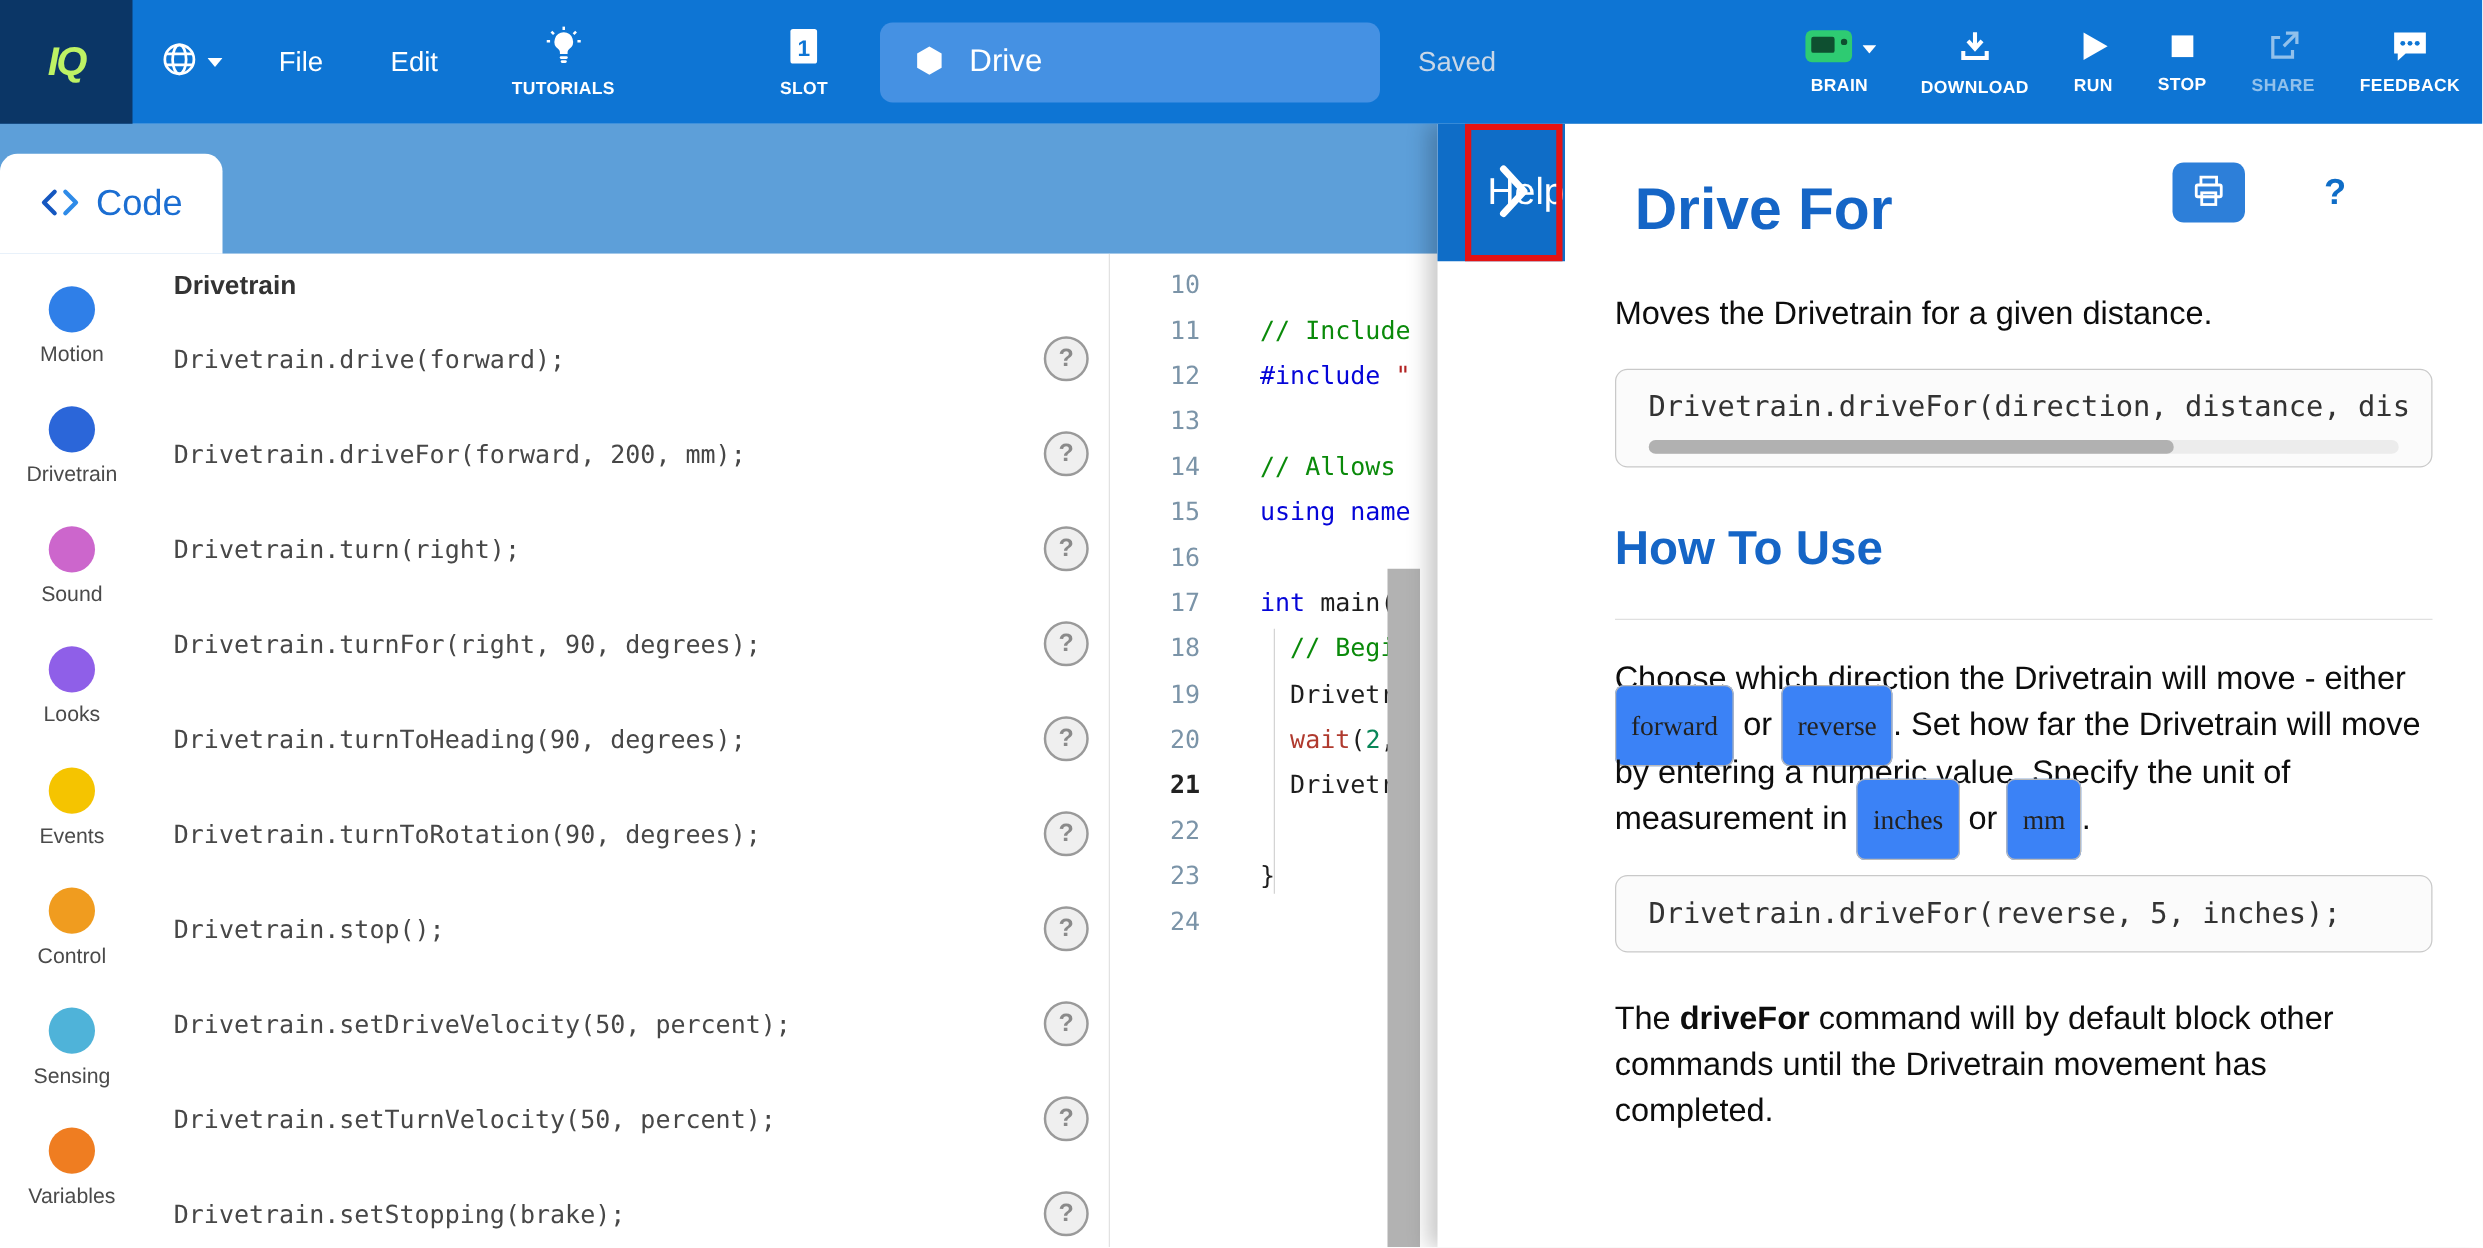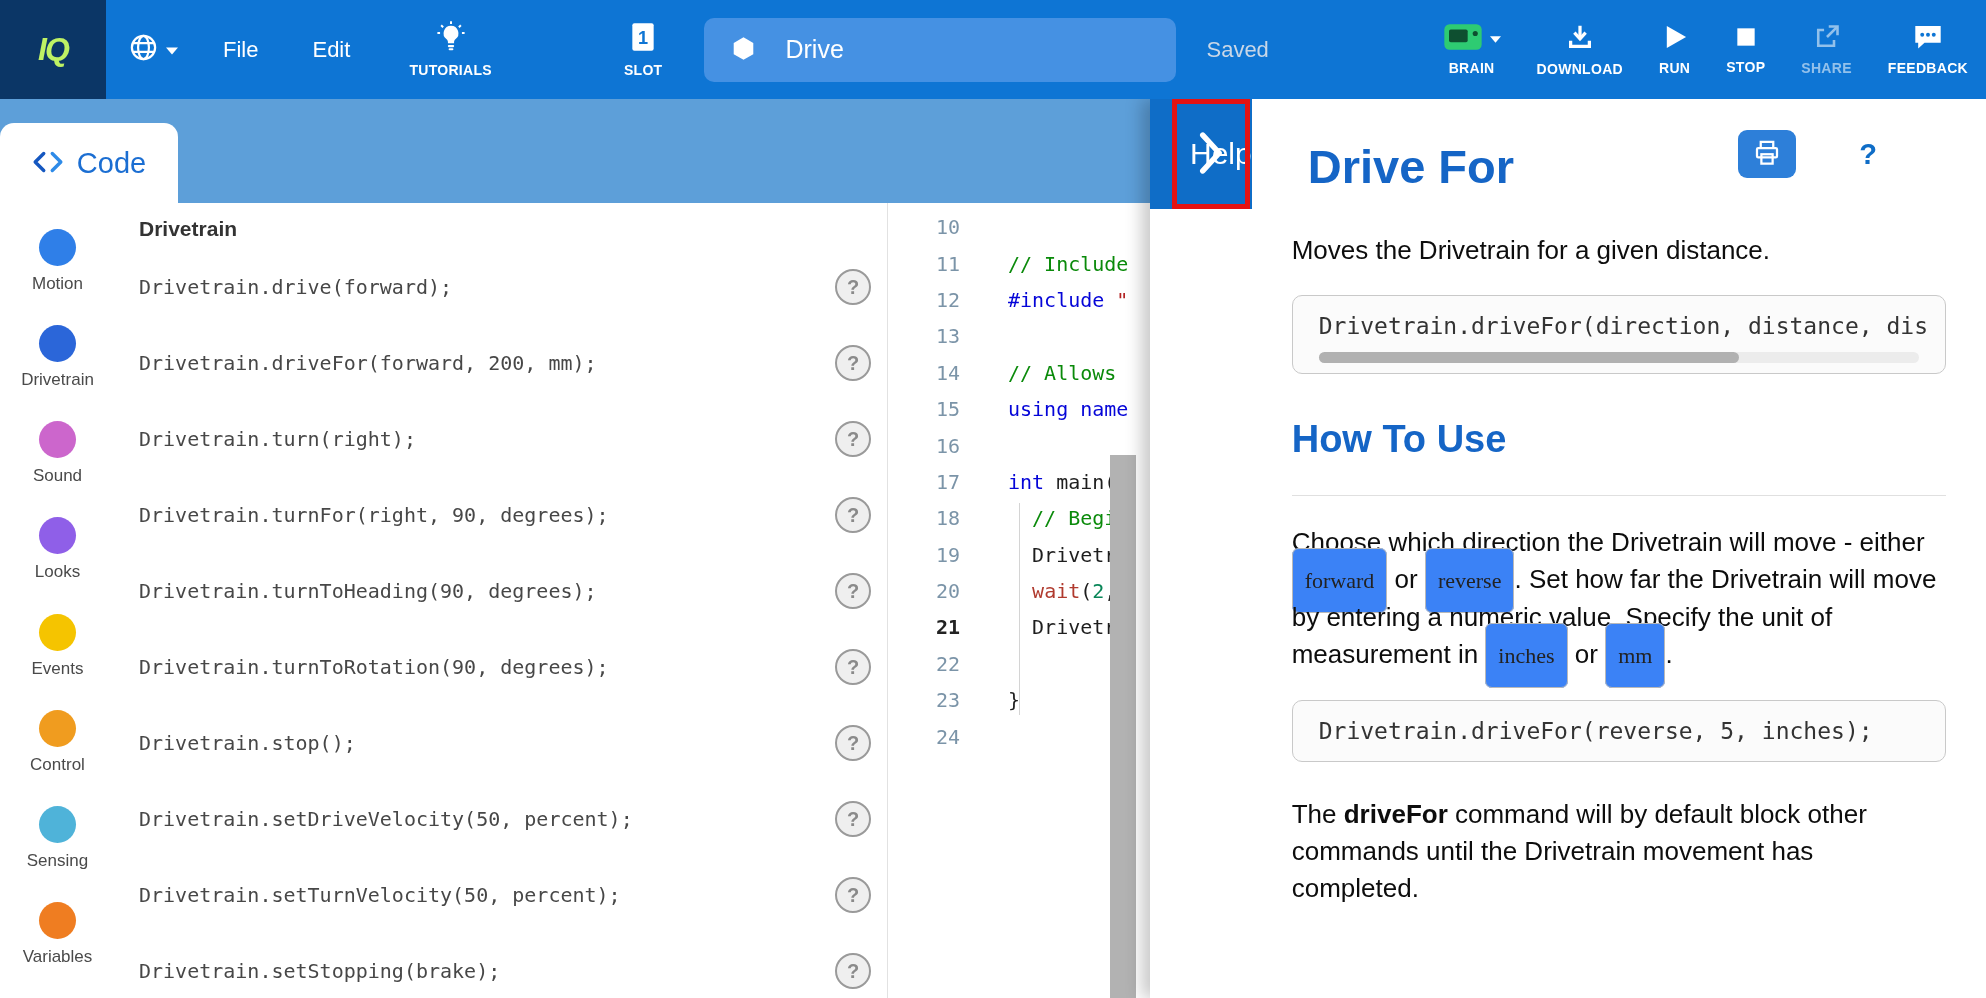--- a/index.html
+++ b/index.html
@@ -11,22 +11,22 @@
   .logo { width:106px; height:99px; background:#0b3666; color:#bef264; display:flex; align-items:center; justify-content:center;
           font-style:italic; font-weight:800; font-size:32px; letter-spacing:-2px; flex-shrink:0; }
   .globe-group { display:flex; align-items:center; gap:7px; padding:0 18px 0 22px; height:99px; cursor:pointer; }
   .tb-menu { background:none; border:none; color:#fff; font-size:22px; font-family:inherit; height:100px; padding:0 27px; cursor:pointer; }
   .tb-btn { background:none; border:none; color:#fff; display:flex; flex-direction:column; align-items:center; justify-content:center;
             gap:6px; height:99px; padding:0 18px; cursor:pointer; font-family:inherit; }
   .tb-label { font-size:14px; font-weight:700; letter-spacing:.3px; color:#fff; }
   .tb-btn.disabled { opacity:.55; cursor:default; }
   .tutorials { margin-left:14px; }
   .slotbtn { margin-left:96px; }
-  .project-pill { margin-left:24px; width:472px; height:64px; border-radius:10px; background:#4591e3; display:flex; align-items:center;
-                  gap:28px; padding:0 26px; cursor:pointer; border:none; }
+  .project-pill { margin-left:24px; width:400px; height:64px; border-radius:10px; background:#4591e3; display:flex; align-items:center;
+                  gap:18px; padding:0 26px; cursor:pointer; border:none; }
   .project-name { color:#fff; font-size:25px; font-family:inherit; }
   .saved { margin-left:30px; color:#c9d7e7; font-size:22px; }
   .tb-spacer { flex:1; }
   .brain-iconrow { display:flex; align-items:center; gap:7px; }
 
   
   .main { display:flex; height:899px; }
   .left { width:1150px; display:flex; flex-direction:column; flex-shrink:0; }
   .strip { height:104px; background:#5d9fd9; position:relative; flex-shrink:0; }
   .code-tab { position:absolute; left:0; bottom:0; width:178px; height:80px; background:#fff; border-radius:14px 14px 0 0;

